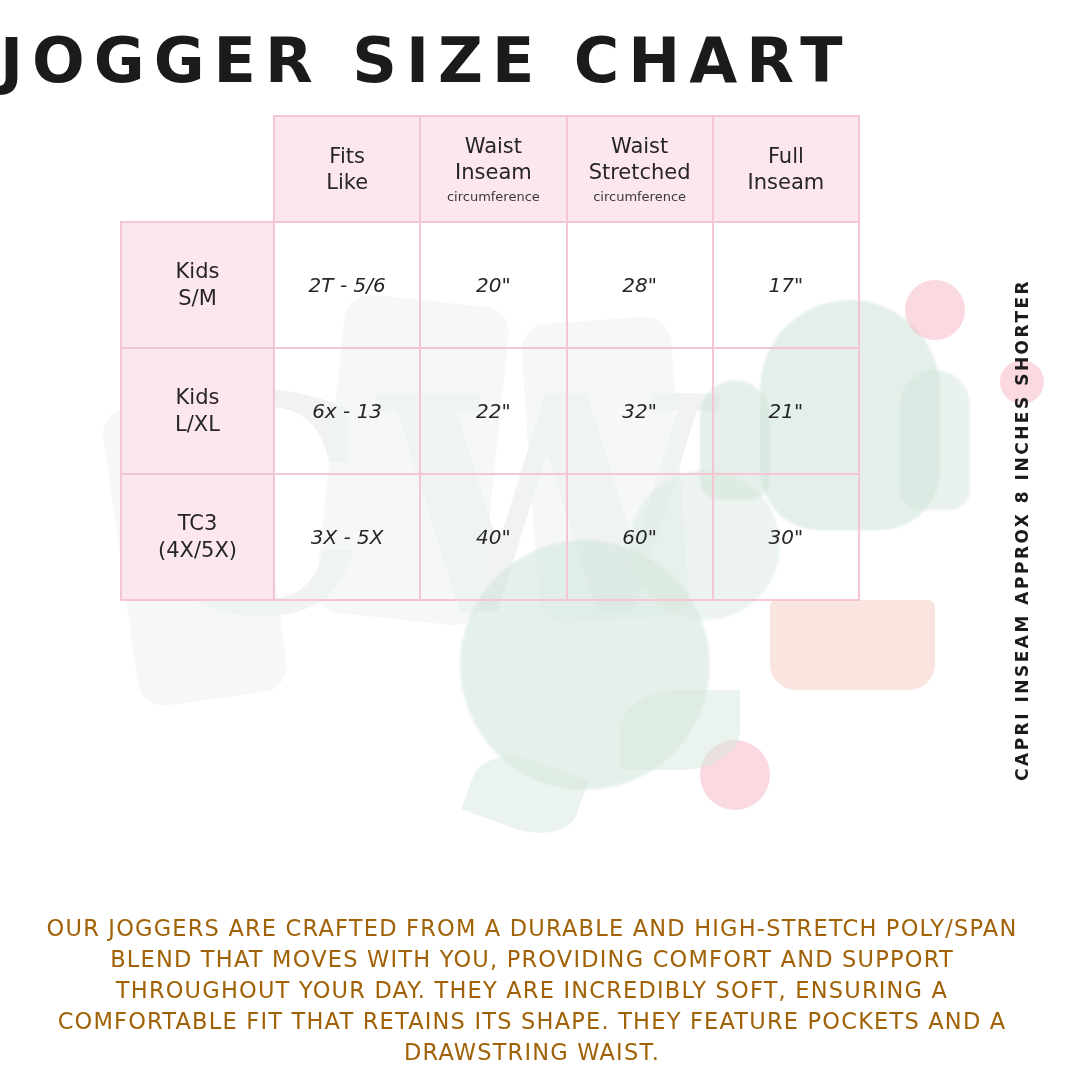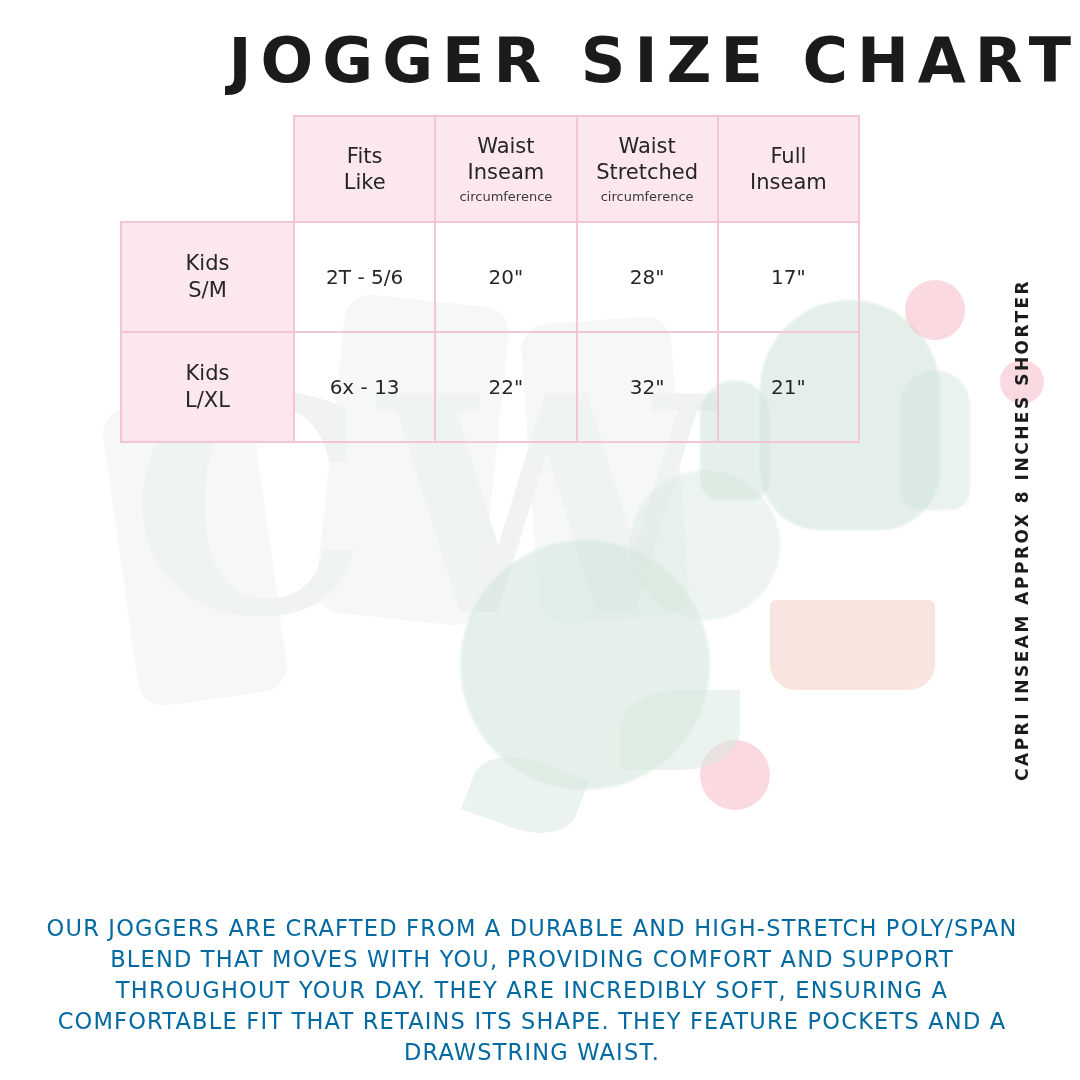--- a/index.html
+++ b/index.html
@@ -104,21 +104,21 @@
     color: #eef2ef;
     opacity: .85;
     font-weight: 700;
     user-select: none;
   }
 
   
   .title {
     position: relative;
     z-index: 3;
-    text-align: right;
+    text-align: left;
     padding-top: 24px;
     font-family: "DejaVu Sans", sans-serif;
     font-weight: 700;
     font-size: 62px;
     letter-spacing: 9px;
     color: #1b1b1b;
   }
 
   
   .table-wrap {
@@ -144,42 +144,43 @@
     border: none !important;
     background: transparent;
     width: 148px;
   }
   thead th {
     background: #fce7ee;
     height: 96px;
     font-size: 21px;
     font-weight: 400;
     line-height: 1.25;
-    padding: 4px 12px;
+    padding: 4px 2px;
   }
   thead th .sub {
     display: block;
     font-size: 13px;
     margin-top: 4px;
     color: #3a3a3a;
   }
   tbody th.rowhead {
     background: #fce7ee;
     width: 148px;
     font-size: 21px;
     font-weight: 400;
     line-height: 1.3;
     height: 96px;
   }
   tbody td {
     background: transparent;
     font-size: 20px;
     line-height: 1.3;
     height: 96px;
-    padding: 6px;
+    padding: 14px;
+    font-style: italic;
   }
   tbody td.fits {
     font-size: 20px;
   }
 
   
   .side-note {
     position: absolute;
     z-index: 3;
     right: 48px;
@@ -201,21 +202,21 @@
   .footer {
     position: absolute;
     z-index: 3;
     left: 0;
     right: 16px;
     bottom: 12px;
     text-align: center;
     font-size: 22.5px;
     letter-spacing: 1.2px;
     line-height: 1.38;
-    color: #0369a1;
+    color: #a16207;
     padding: 0 28px;
     font-weight: 500;
   }
 </style>
 </head>
 <body>
 
 <div class="page">
 
   <div class="bg-art">
@@ -290,20 +291,33 @@
           </td>
           <td>22"</td>
           <td>32"</td>
           <td>21"</td>
         </tr>
 
 
 
 
 
+        <tr>
+          <th class="rowhead">
+            <span>TC3</span><br>
+            <span>(4X/5X)</span>
+          </th>
+          <td class="fits">
+            <span>3X - 5X</span><br>
+            <span></span>
+          </td>
+          <td>40"</td>
+          <td>60"</td>
+          <td>30"</td>
+        </tr>
 
       </tbody>
     </table>
   </div>
 
   <div class="side-note">CAPRI INSEAM APPROX 8 INCHES SHORTER</div>
 
   <div class="footer">OUR JOGGERS ARE CRAFTED FROM A DURABLE AND HIGH-STRETCH POLY/SPAN BLEND THAT MOVES WITH YOU, PROVIDING COMFORT AND SUPPORT THROUGHOUT YOUR DAY. THEY ARE INCREDIBLY SOFT, ENSURING A COMFORTABLE FIT THAT RETAINS ITS SHAPE. THEY FEATURE POCKETS AND A DRAWSTRING WAIST.</div>
 
 </div>

